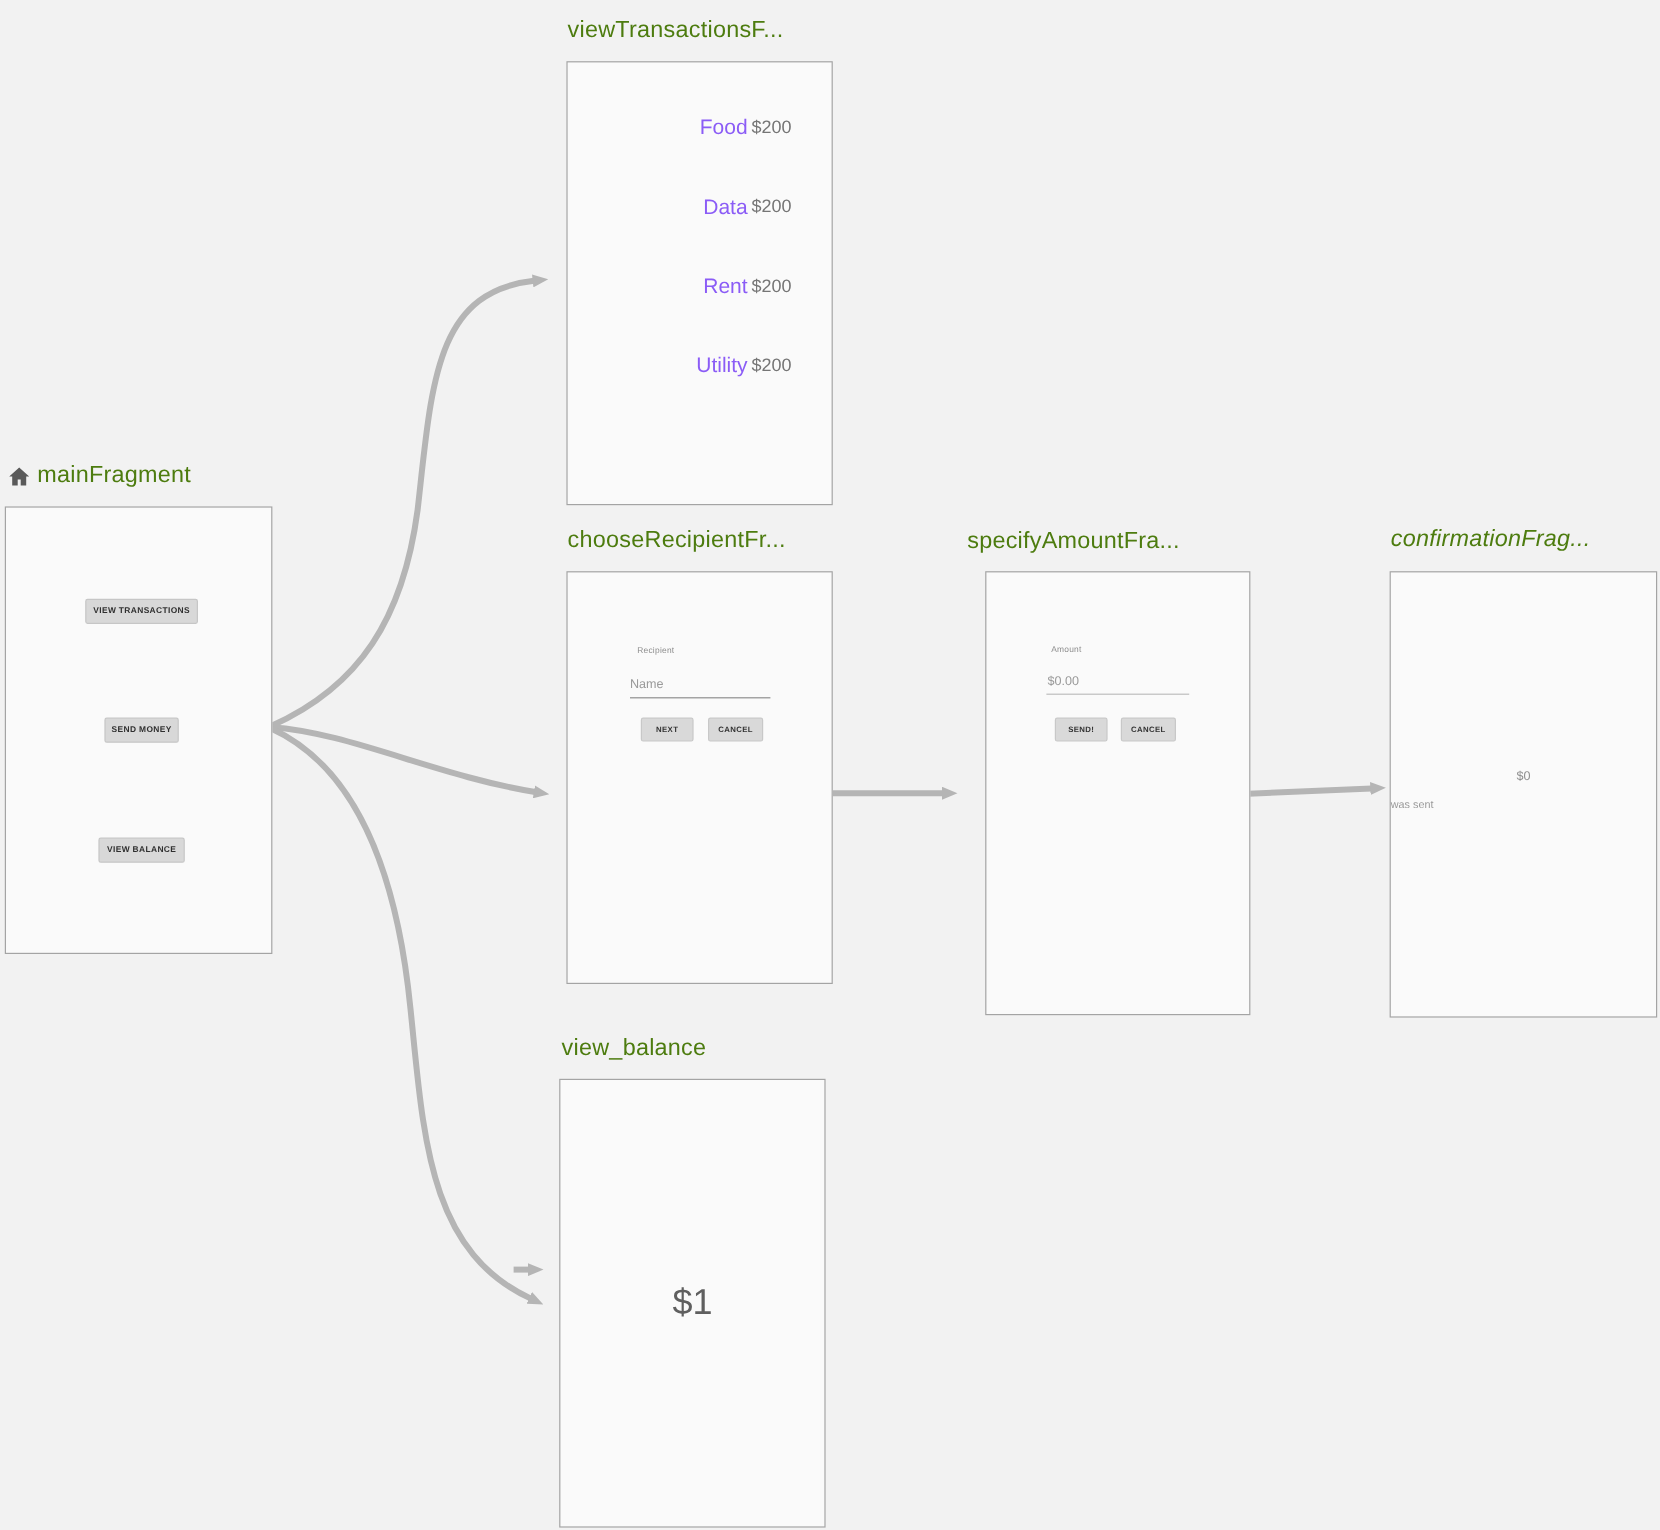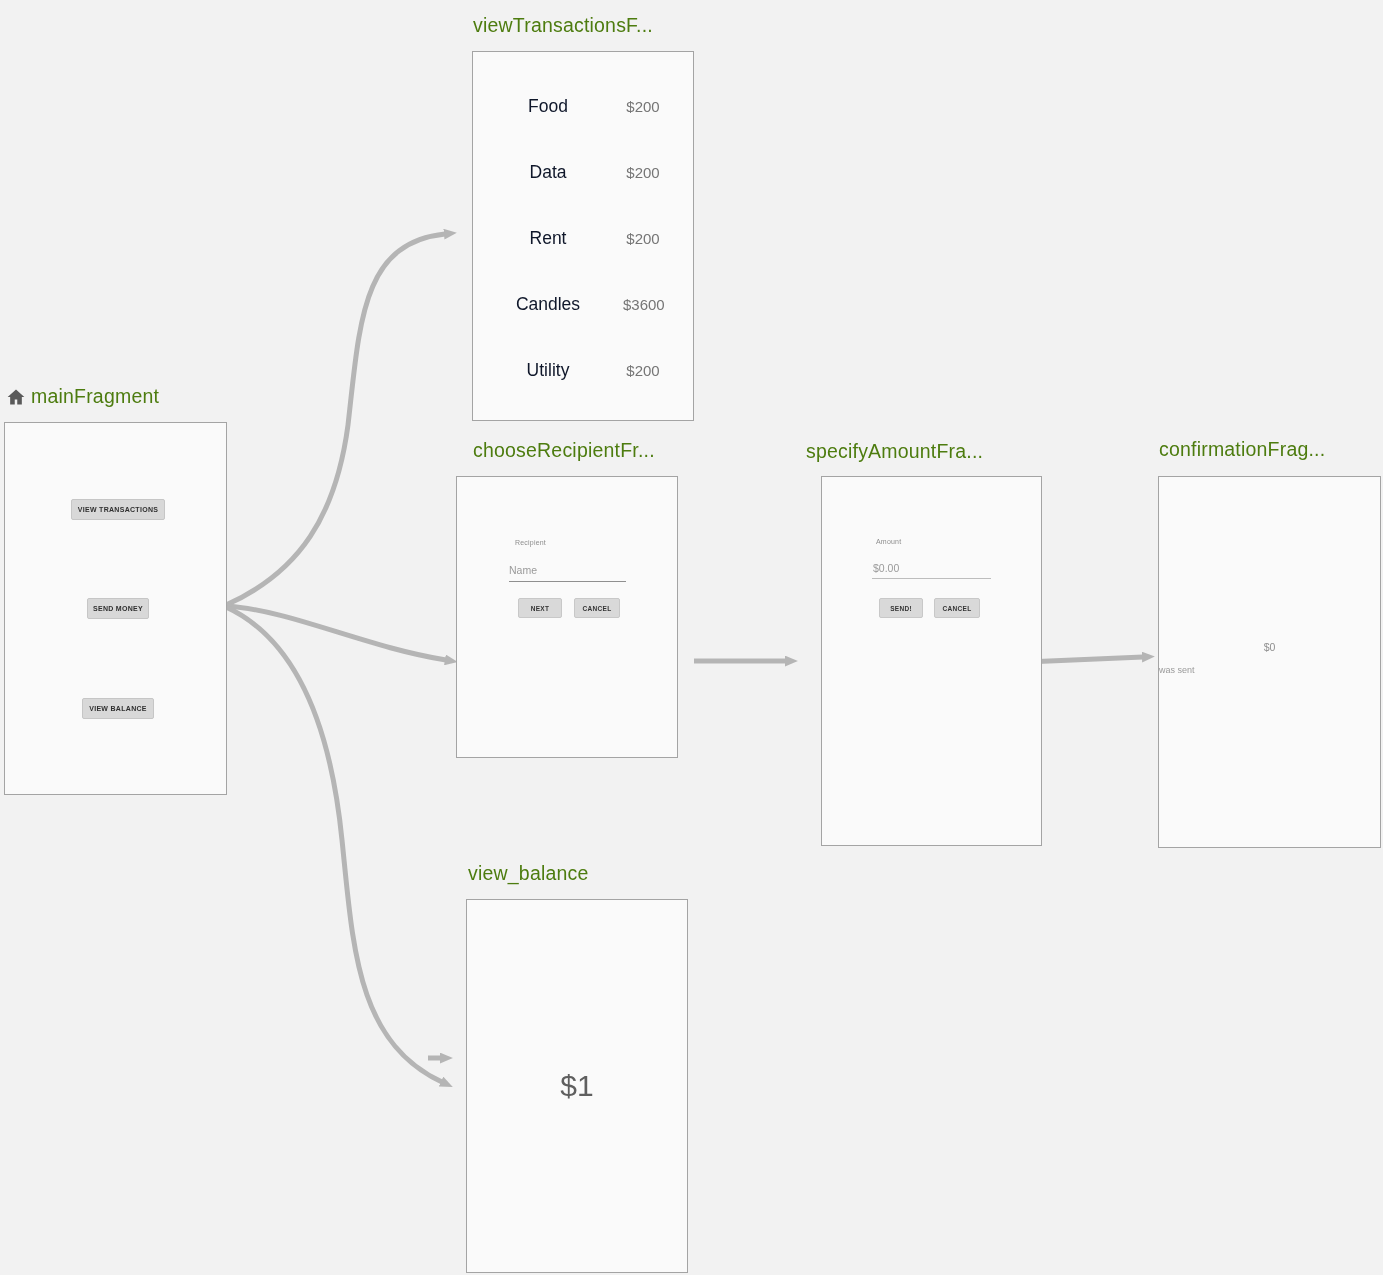--- a/index.html
+++ b/index.html
@@ -33,21 +33,21 @@
     border-radius:2px;
     color:#2f2f2f;
     font-size:7px;font-weight:700;letter-spacing:.3px;
     display:flex;align-items:center;justify-content:center;
     box-sizing:border-box;
     white-space:nowrap;
   }
   
   .tx-list{position:absolute;left:0;top:21px;right:0;}
   .tx-row{display:flex;height:66px;align-items:center;}
-  .tx-label{width:150px;text-align:center;font-size:17.5px;color:#0f172a;}
+  .tx-label{width:150px;text-align:right;font-size:17.5px;color:#8b5cf6;}
   .tx-value{width:40px;text-align:center;font-size:15px;color:#757575;white-space:nowrap;}
   
   .form-label{position:absolute;font-size:7px;color:#8d8d8d;letter-spacing:.2px;}
   .form-placeholder{position:absolute;font-size:10.5px;color:#9a9a9a;}
   .form-underline{position:absolute;height:1px;background:#8f8f8f;}
   .dlg-btn{
     position:absolute;height:20px;
     background:#d9d9d9;border:1px solid #c8c8c8;border-radius:2px;
     color:#333;font-size:6.5px;font-weight:700;letter-spacing:.3px;
     display:flex;align-items:center;justify-content:center;
@@ -104,53 +104,49 @@
     </div>
     <div class="tx-row">
       <span class="tx-label">Data</span>
       <span class="tx-value">$200</span>
     </div>
     <div class="tx-row">
       <span class="tx-label">Rent</span>
       <span class="tx-value">$200</span>
     </div>
     <div class="tx-row">
-      <span class="tx-label">Candles</span>
-      <span class="tx-value">$3600</span>
-    </div>
-    <div class="tx-row">
       <span class="tx-label">Utility</span>
       <span class="tx-value">$200</span>
     </div>
   </div>
 </div>
 
 <div class="frag-title" style="left:473px;top:439px;align-items:flex-end;">
   <span>chooseRecipientFr...</span>
 </div>
-<div class="panel" style="left:456px;top:476px;width:222px;height:282px;">
+<div class="panel" style="left:472px;top:476px;width:222px;height:344px;">
   <div class="form-label" style="left:58px;top:62px;">Recipient</div>
   <div class="form-placeholder" style="left:52px;top:87px;">Name</div>
   <div class="form-underline" style="left:52px;top:104px;width:117px;"></div>
   <div class="dlg-btn" style="left:61px;top:121px;width:44px;">NEXT</div>
   <div class="dlg-btn" style="left:117px;top:121px;width:46px;">CANCEL</div>
 </div>
 
 <div class="frag-title" style="left:806px;top:440px;">
   <span>specifyAmountFra...</span>
 </div>
 <div class="panel" style="left:805px;top:476px;width:221px;height:370px;margin-left:16px;">
   <div class="form-label" style="left:54px;top:61px;">Amount</div>
   <div class="form-placeholder" style="left:51px;top:85px;">$0.00</div>
   <div class="form-underline" style="left:50px;top:101px;width:119px;background:#bdbdbd;"></div>
   <div class="dlg-btn" style="left:57px;top:121px;width:44px;">SEND!</div>
   <div class="dlg-btn" style="left:112px;top:121px;width:46px;">CANCEL</div>
 </div>
 
-<div class="frag-title" style="left:1159px;top:438px;">
+<div class="frag-title" style="left:1159px;top:438px;font-style:italic;">
   <span>confirmationFrag...</span>
 </div>
 <div class="panel" style="left:1158px;top:476px;width:223px;height:372px;">
   <div class="confirm-amount" style="top:164px;">$0</div>
   <div class="confirm-msg" style="top:188px;">was sent</div>
 </div>
 
 <div class="frag-title" style="left:468px;top:862px;">
   <span>view_balance</span>
 </div>

